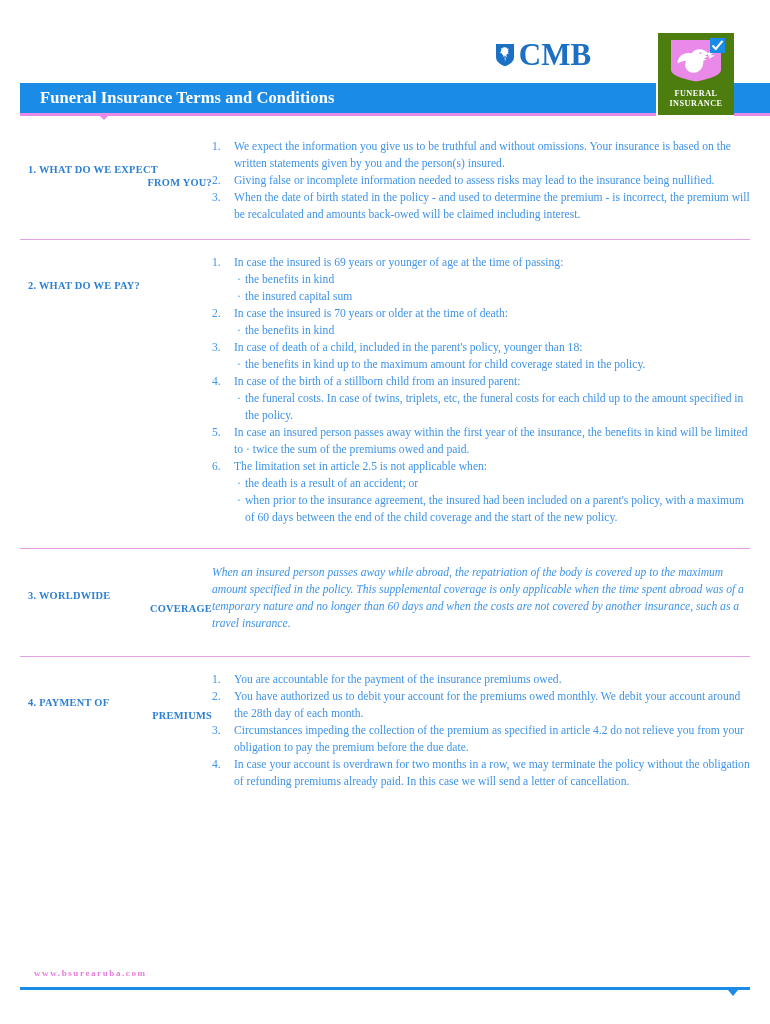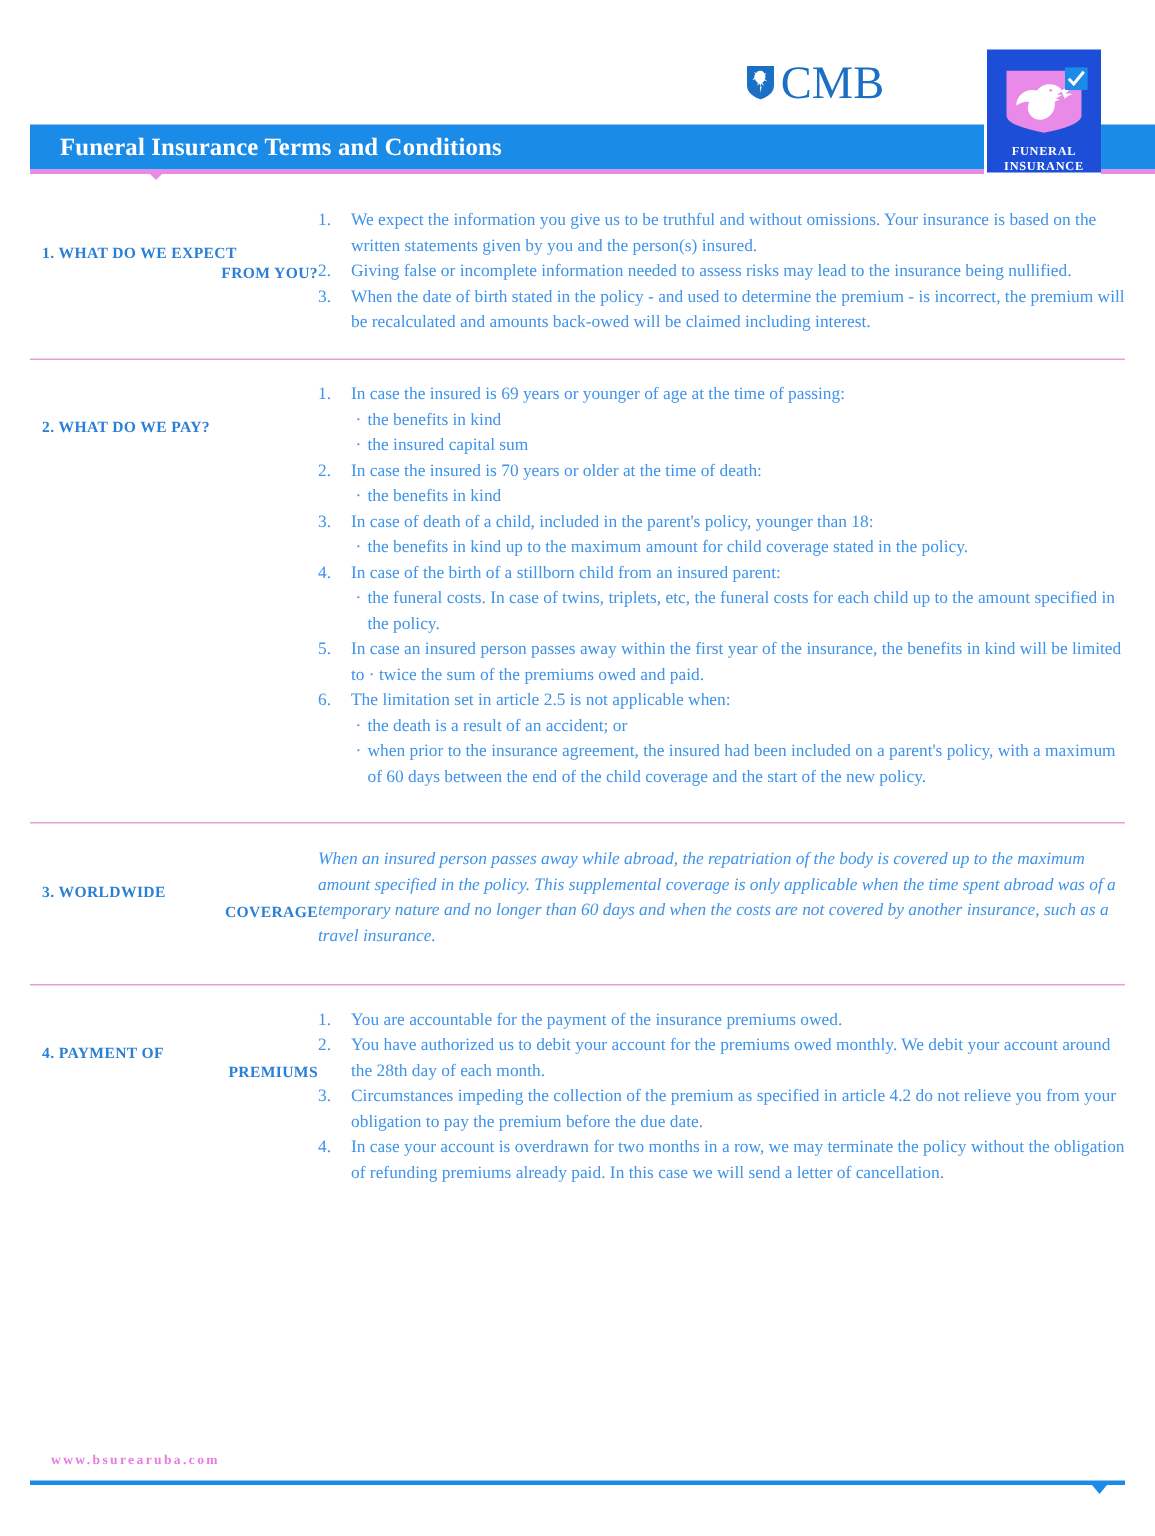--- a/index.html
+++ b/index.html
@@ -38,49 +38,48 @@
     align-items: center;
     gap: 4px;
   }
   .cmb-crest {
     width: 20px;
     height: 24px;
   }
   .cmb-word {
     font-family: "Liberation Serif", serif;
     font-size: 31px;
-    font-weight: normal;
+    font-weight: bold;
     color: #1b6fc4;
     letter-spacing: 0px;
     line-height: 30px;
   }
   .cmb-sub {
     font-family: "Liberation Serif", serif;
     font-size: 7.3px;
     color: #1b6fc4;
     letter-spacing: 0.9px;
     margin-top: 13px;
     white-space: nowrap;
   }
 
   
   .fi-badge {
     position: absolute;
     left: 658px;
     top: 33px;
     width: 76px;
     height: 82px;
-    background: #1d4ed8;
+    background: #4d7c0f;
     z-index: 5;
     display: flex;
     flex-direction: column;
     align-items: center;
     padding-top: 7px;
     box-sizing: border-box;
-    justify-content: flex-end;
   }
   .fi-shield-wrap {
     position: relative;
     width: 54px;
     height: 44px;
   }
   .fi-check {
     position: absolute;
     right: -2px;
     top: -2px;

